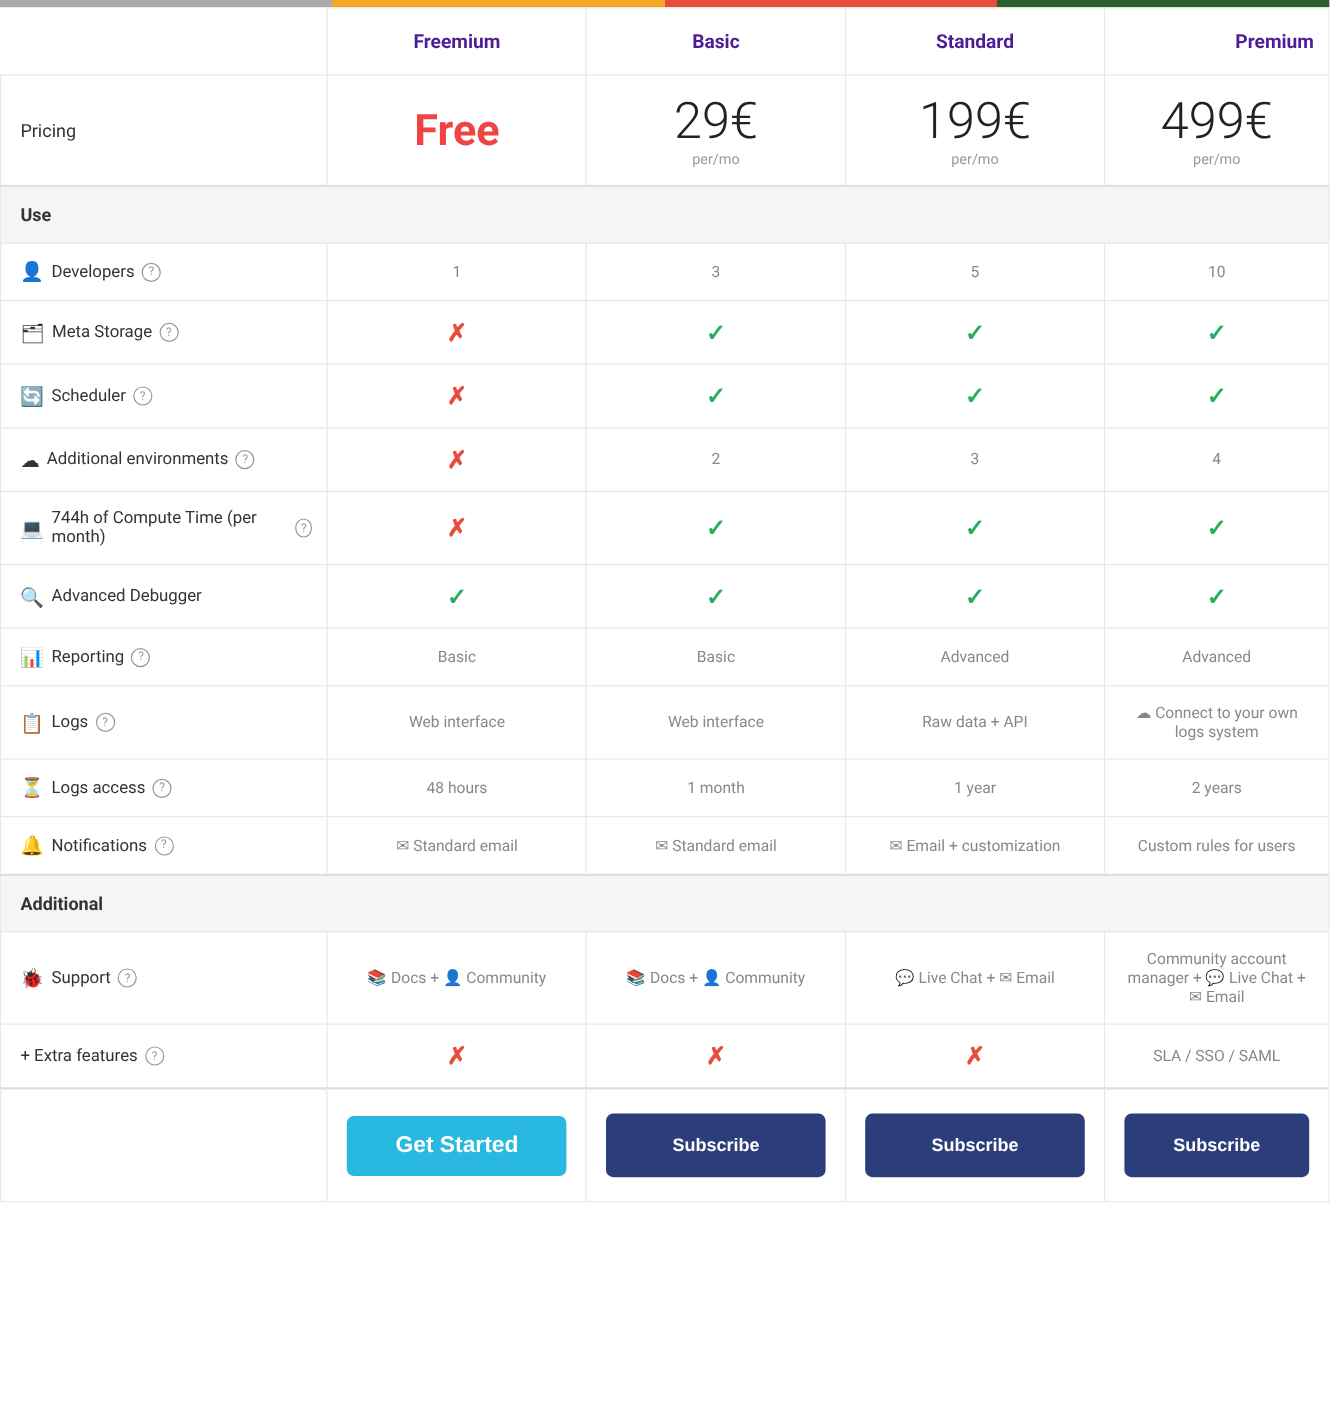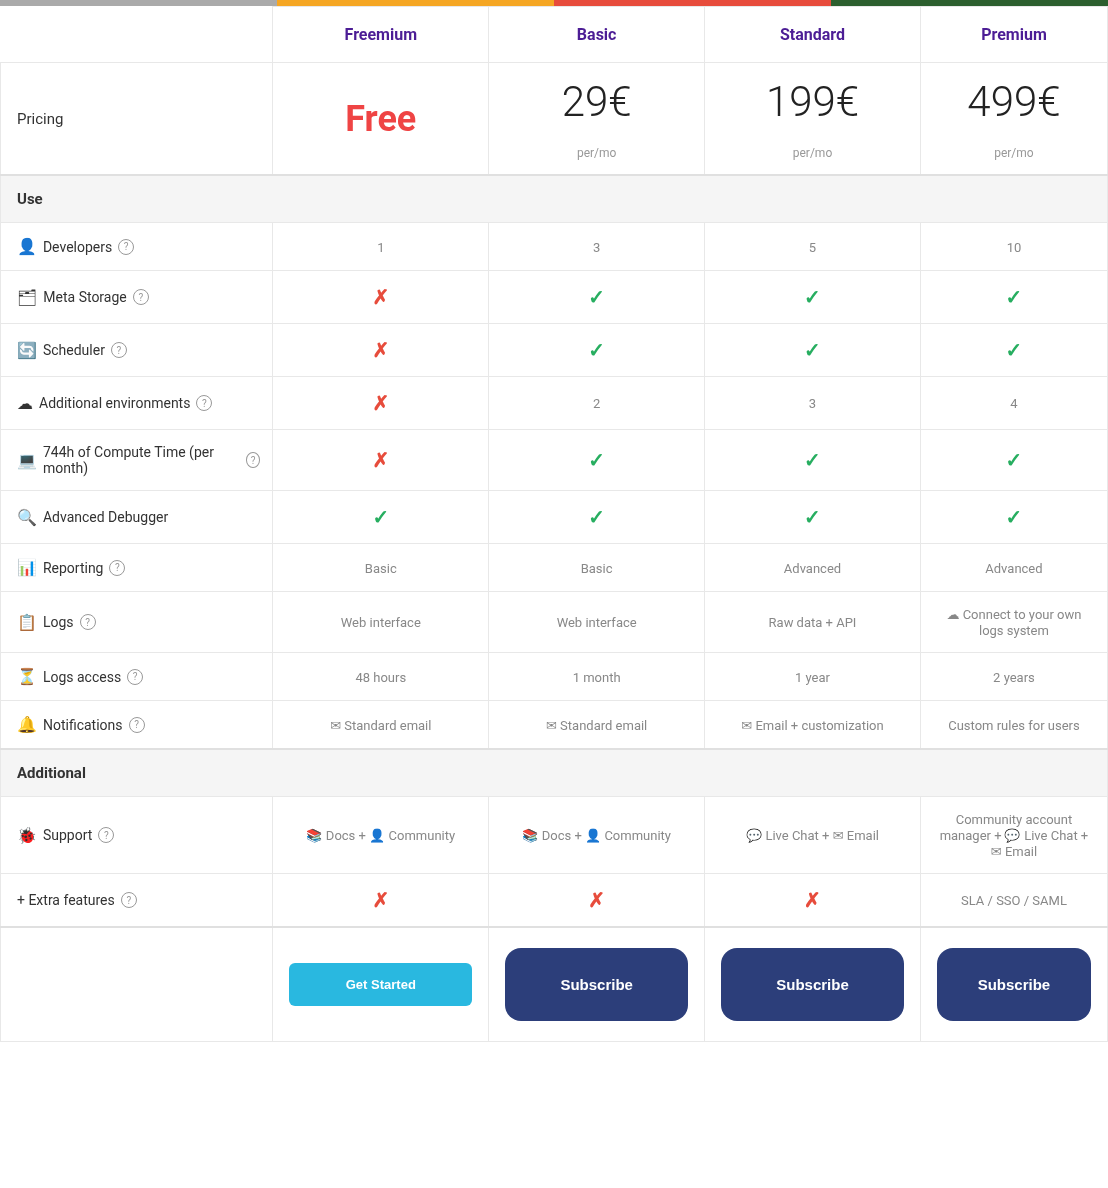--- a/index.html
+++ b/index.html
@@ -81,48 +81,48 @@
     }
     .price-large {
       font-size: 42px;
       font-weight: 300;
       color: #222;
     }
     .price-small {
       font-size: 12px;
       color: #999;
       display: block;
-      margin-top: 20px;
+      margin-top: 0;
     }
     .free-price {
       font-size: 36px;
       font-weight: 700;
       color: #ef4444;
     }
     .pricing-row td {
       vertical-align: middle;
     }
     .btn-get-started {
       background: #29b8e0;
       color: #fff;
       border: none;
       border-radius: 6px;
       padding: 14px 20px;
-      font-size: 13px;
+      font-size: 19px;
       font-weight: 600;
       cursor: pointer;
       width: 100%;
       text-align: center;
     }
     .btn-subscribe {
       background: #2c3e7a;
       color: #fff;
       border: none;
-      border-radius: 16px;
-      padding: 28px 20px;
+      border-radius: 6px;
+      padding: 18px 20px;
       font-size: 15px;
       font-weight: 600;
       cursor: pointer;
       width: 100%;
     }
     .cta-row td {
       padding: 20px 16px;
       border-top: 2px solid #e0e0e0;
     }
     .gray-text {
@@ -139,21 +139,21 @@
 
 <div style="width:1108px; margin:0 auto;">
   <div class="top-bar"></div>
   <table>
     <thead>
       <tr>
         <th style="width:265px;"></th>
         <th style="width:210px;">Freemium</th>
         <th style="width:210px;">Basic</th>
         <th style="width:210px;">Standard</th>
-        <th style="width:182px;">Premium</th>
+        <th style="width:182px;text-align:right;">Premium</th>
       </tr>
     </thead>
     <tbody id="table-body">
 
       <tr class="pricing-row">
         <td style="font-size:15px;">Pricing</td>
         <td>
           <span class="free-price">Free</span>
         </td>
         <td>

